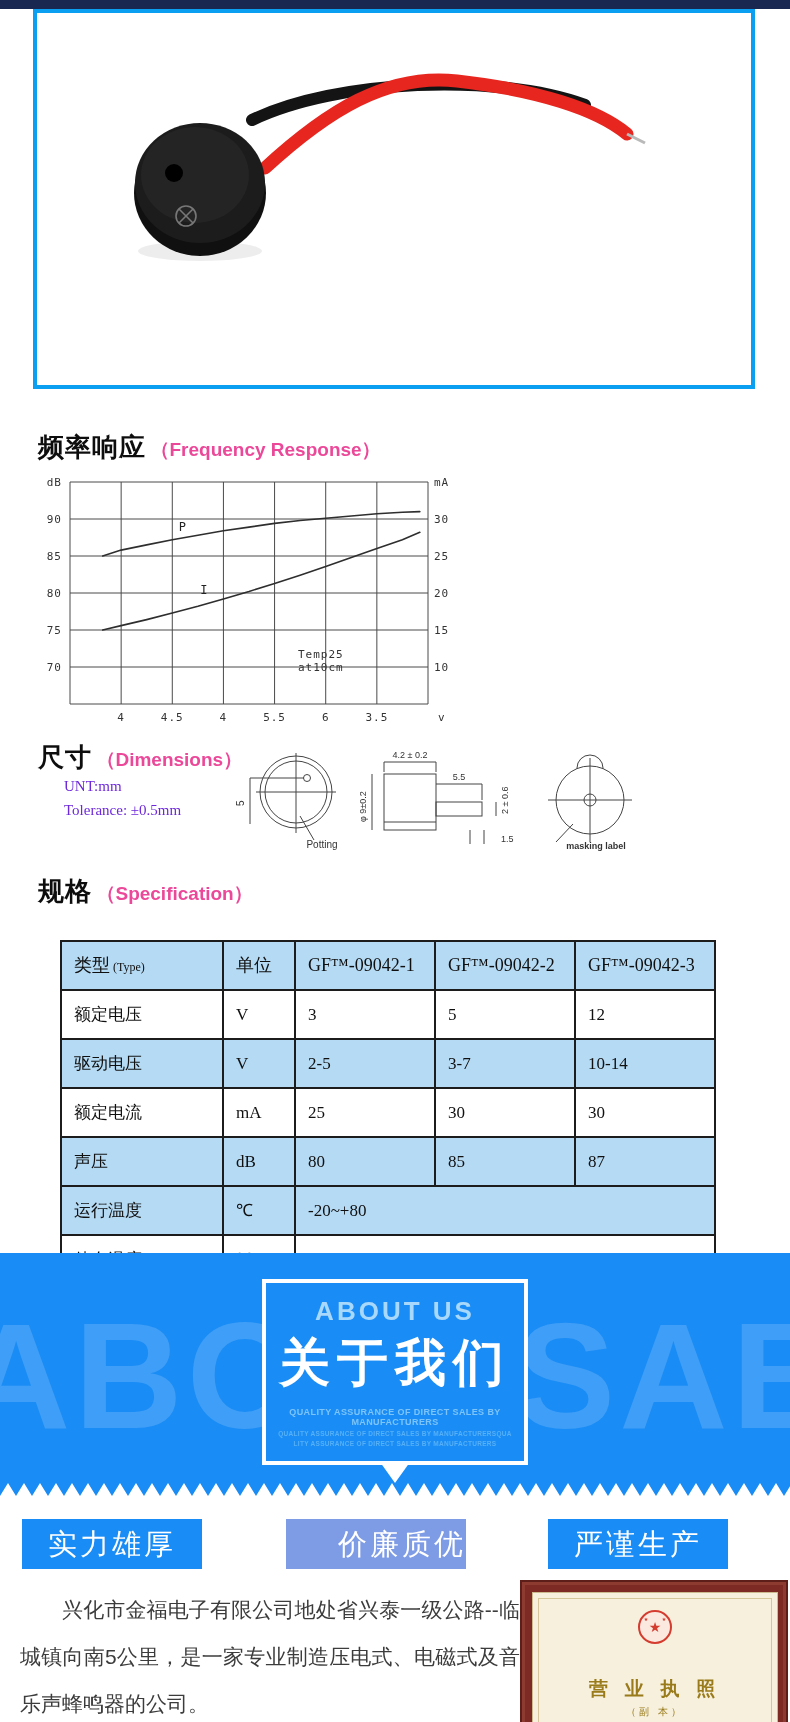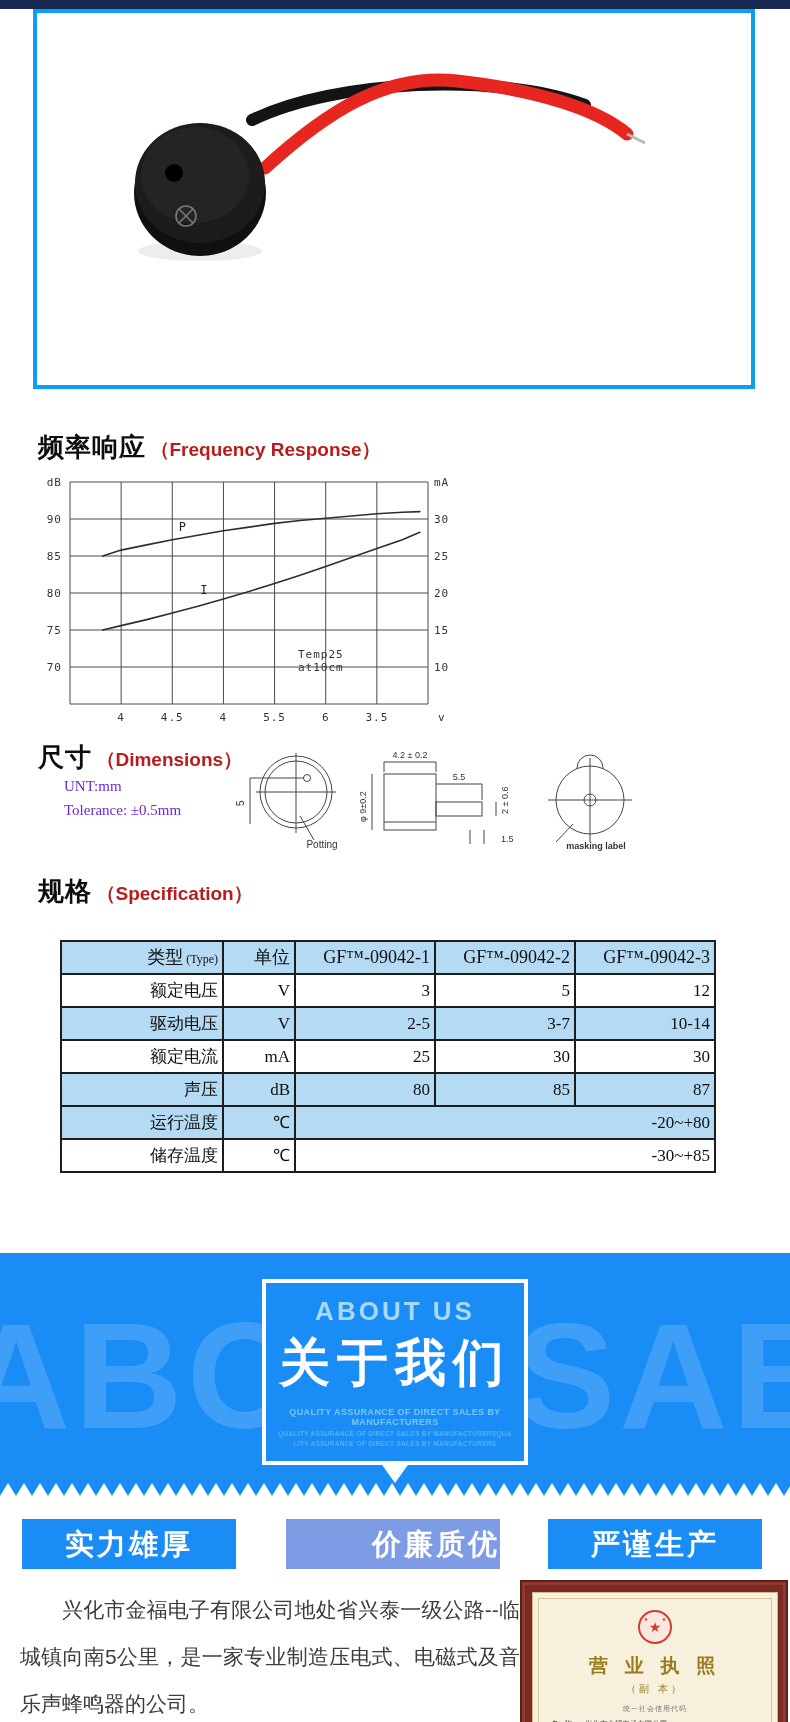--- a/index.html
+++ b/index.html
@@ -10,21 +10,21 @@
   
   #topbar{left:0;top:0;width:790px;height:9px;background:#192850;}
 
   
   #photo-box{left:33px;top:9px;width:714px;height:372px;border:4px solid #0a9ff1;background:#ffffff;}
   #photo-box svg{display:block;width:714px;height:372px;}
 
   
   .h-row{position:absolute;left:38px;white-space:nowrap;}
   .h-zh{font-size:26px;font-weight:bold;color:#0d0d0d;letter-spacing:1px;}
-  .h-en{font-size:19px;font-weight:600;color:#b91c1c;}
+  .h-en{font-size:19px;font-weight:600;color:#ec4899;}
   #h-freq{top:430px;} #h-dim{top:740px;} #h-spec{top:874px;}
 
   
   #chart-wrap{left:40px;top:472px;width:410px;height:252px;}
   .gl{stroke:#4a4a4a;stroke-width:1;}
   .curve{stroke:#2e2e2e;stroke-width:1.6;fill:none;stroke-linejoin:round;stroke-linecap:round;}
   .tick{font-family:"DejaVu Sans Mono",monospace;font-size:11px;fill:#333;letter-spacing:1px;}
   .slabel{font-family:"DejaVu Sans Mono",monospace;font-size:12px;fill:#222;}
   .anno{font-family:"DejaVu Sans Mono",monospace;font-size:11px;fill:#333;letter-spacing:1px;}
 
@@ -36,56 +36,56 @@
   #dim-side{left:356px;top:744px;width:170px;height:112px;}
   #dim-back{left:528px;top:750px;width:130px;height:102px;}
   .dl{stroke:#444;stroke-width:1;fill:none;}
   .dlf{stroke:#444;stroke-width:1;fill:#fff;}
   .dt{font-size:10px;fill:#333;font-family:"Liberation Sans",sans-serif;}
   .dts{font-size:9px;fill:#333;font-family:"Liberation Sans",sans-serif;}
 
   
   #spec-table{position:absolute;left:60px;top:940px;border-collapse:collapse;table-layout:fixed;
               width:654px;font-family:"Liberation Serif",serif;}
-  #spec-table td{border:2px solid #1c1c1c;height:23px;text-align:right;font-size:17px;color:#101010;
-                 padding:4px;line-height:1.05;overflow:hidden;}
+  #spec-table td{border:2px solid #1c1c1c;height:23px;text-align:left;font-size:17px;color:#101010;
+                 padding:12px;line-height:1.05;overflow:hidden;}
   #spec-table tr.blue{background:#b5daf4;}
   #spec-table .cm{font-size:18px;} #spec-table .cs{font-size:12px;}
 
   
   #about{left:0;top:1253px;width:790px;height:243px;background:#1a8cf5;overflow:hidden;}
   #watermark{position:absolute;left:-38px;top:48px;font-size:150px;font-weight:bold;color:#3f9ef7;
              letter-spacing:4px;white-space:nowrap;line-height:1;}
   #about-box{position:absolute;left:50%;top:26px;transform:translateX(-50%);width:258px;height:178px;
              border:4px solid #fff;background:#1a8cf5;text-align:center;}
   #about-en{margin-top:13px;font-size:26px;font-weight:bold;color:#a8d8fb;letter-spacing:3px;}
   #about-zh{margin-top:2px;font-size:51px;font-weight:bold;color:#ffffff;letter-spacing:7px;}
   #tagline{margin-top:9px;font-size:9px;font-weight:bold;color:#7cc4f9;letter-spacing:0.4px;}
   .tag-small{font-size:6.5px;color:#55b0f7;font-weight:bold;margin-top:3px;letter-spacing:0.3px;}
   #tri{position:absolute;left:50%;bottom:-22px;transform:translateX(-50%);width:0;height:0;
        border-left:15px solid transparent;border-right:15px solid transparent;border-top:21px solid #fff;}
   #zigzag{position:absolute;left:0;bottom:0;width:790px;height:13px;display:block;}
 
   
-  .feat{position:absolute;top:1519px;width:214px;height:50px;color:#fff;font-size:29px;font-weight:bold;
+  .feat{position:absolute;top:1519px;width:180px;height:50px;color:#fff;font-size:29px;font-weight:normal;
         text-align:center;line-height:50px;letter-spacing:3px;}
   #feat1{left:22px;} #feat2{left:286px;text-align:right;} #feat3{left:548px;}
 
   
   #intro{position:absolute;left:20px;top:1586px;width:500px;font-size:21px;color:#3c3c3c;
          line-height:47px;text-indent:2em;text-align:justify;}
 
   
   #license{position:absolute;left:520px;top:1580px;width:244px;height:210px;background:#7c2a23;
            border:2px solid #5d1d18;box-shadow:inset 0 0 0 3px #8d3a30;padding:10px;box-sizing:content-box;}
   #paper{width:244px;height:210px;background:#f6f0dd;border:1px solid #cbbb8e;position:relative;
          text-align:center;box-shadow:inset 0 0 0 5px #f6f0dd, inset 0 0 0 6px #d6c79a;}
   #emblem{margin:16px auto 4px;width:36px;height:36px;}
   #lic-title{font-size:19px;font-weight:bold;color:#9a7b1b;letter-spacing:6px;
-             font-family:"Liberation Serif",serif;}
+             font-family:"Liberation Serif",serif;margin-top:23px;}
   #lic-sub{font-size:10px;color:#9a7b1b;letter-spacing:3px;margin-top:3px;}
   #lic-code{font-size:7px;color:#777;margin-top:8px;letter-spacing:1px;}
   .lic-row{display:flex;font-size:7.5px;color:#444;margin:5px 18px 0;text-align:left;}
   .lic-label{width:34px;flex:none;color:#222;letter-spacing:2px;}
   .lic-val{color:#555;}
 </style>
 </head>
 <body>
 
 <div id="page">

